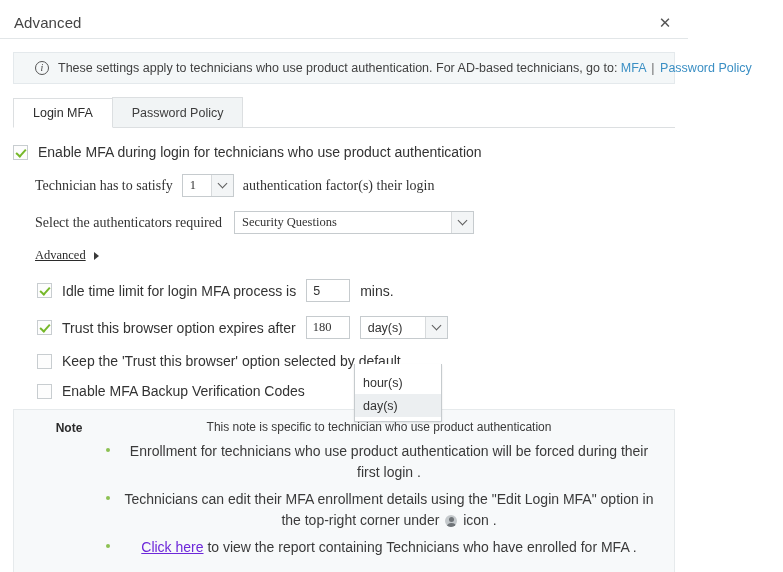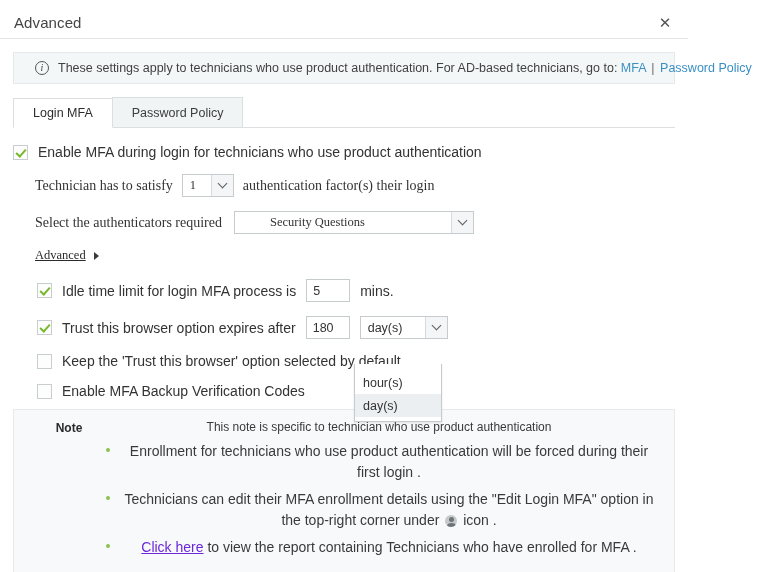--- a/index.html
+++ b/index.html
@@ -191,35 +191,35 @@
     justify-content: center;
     flex: 0 0 22px;
   }
   .chev {
     width: 7px; height: 7px;
     border: solid #5d5d5d;
     border-width: 0 1.6px 1.6px 0;
     transform: translateY(-2px) rotate(45deg);
   }
   .sel-factors { width: 52px; margin: 0 9px; }
-  .sel-auth { width: 240px; padding-left: 28px; }
+  .sel-auth { width: 240px; }
   .sel-unit { width: 88px; margin-left: 10px; background:#fff; }
 
   .txt {
     height: 23px;
     border: 1px solid #c6cbce;
     background: #ffffff;
     font-size: 12.5px;
     color: #333;
     padding: 0 6px;
     display: inline-flex;
     align-items: center;
   }
   .txt-idle { width: 44px; margin: 0 10px; }
-  .txt-trust { width: 44px; margin-left: 10px; }
+  .txt-trust { width: 44px; margin-left: 10px; font-family: Liberation Serif, serif; }
 
   .advanced-link {
     font-size: 12.5px;
     color: #2b2b2b;
     text-decoration: underline;
     cursor: pointer;
   }
   .tri {
     display: inline-block;
     margin-left: 8px;

